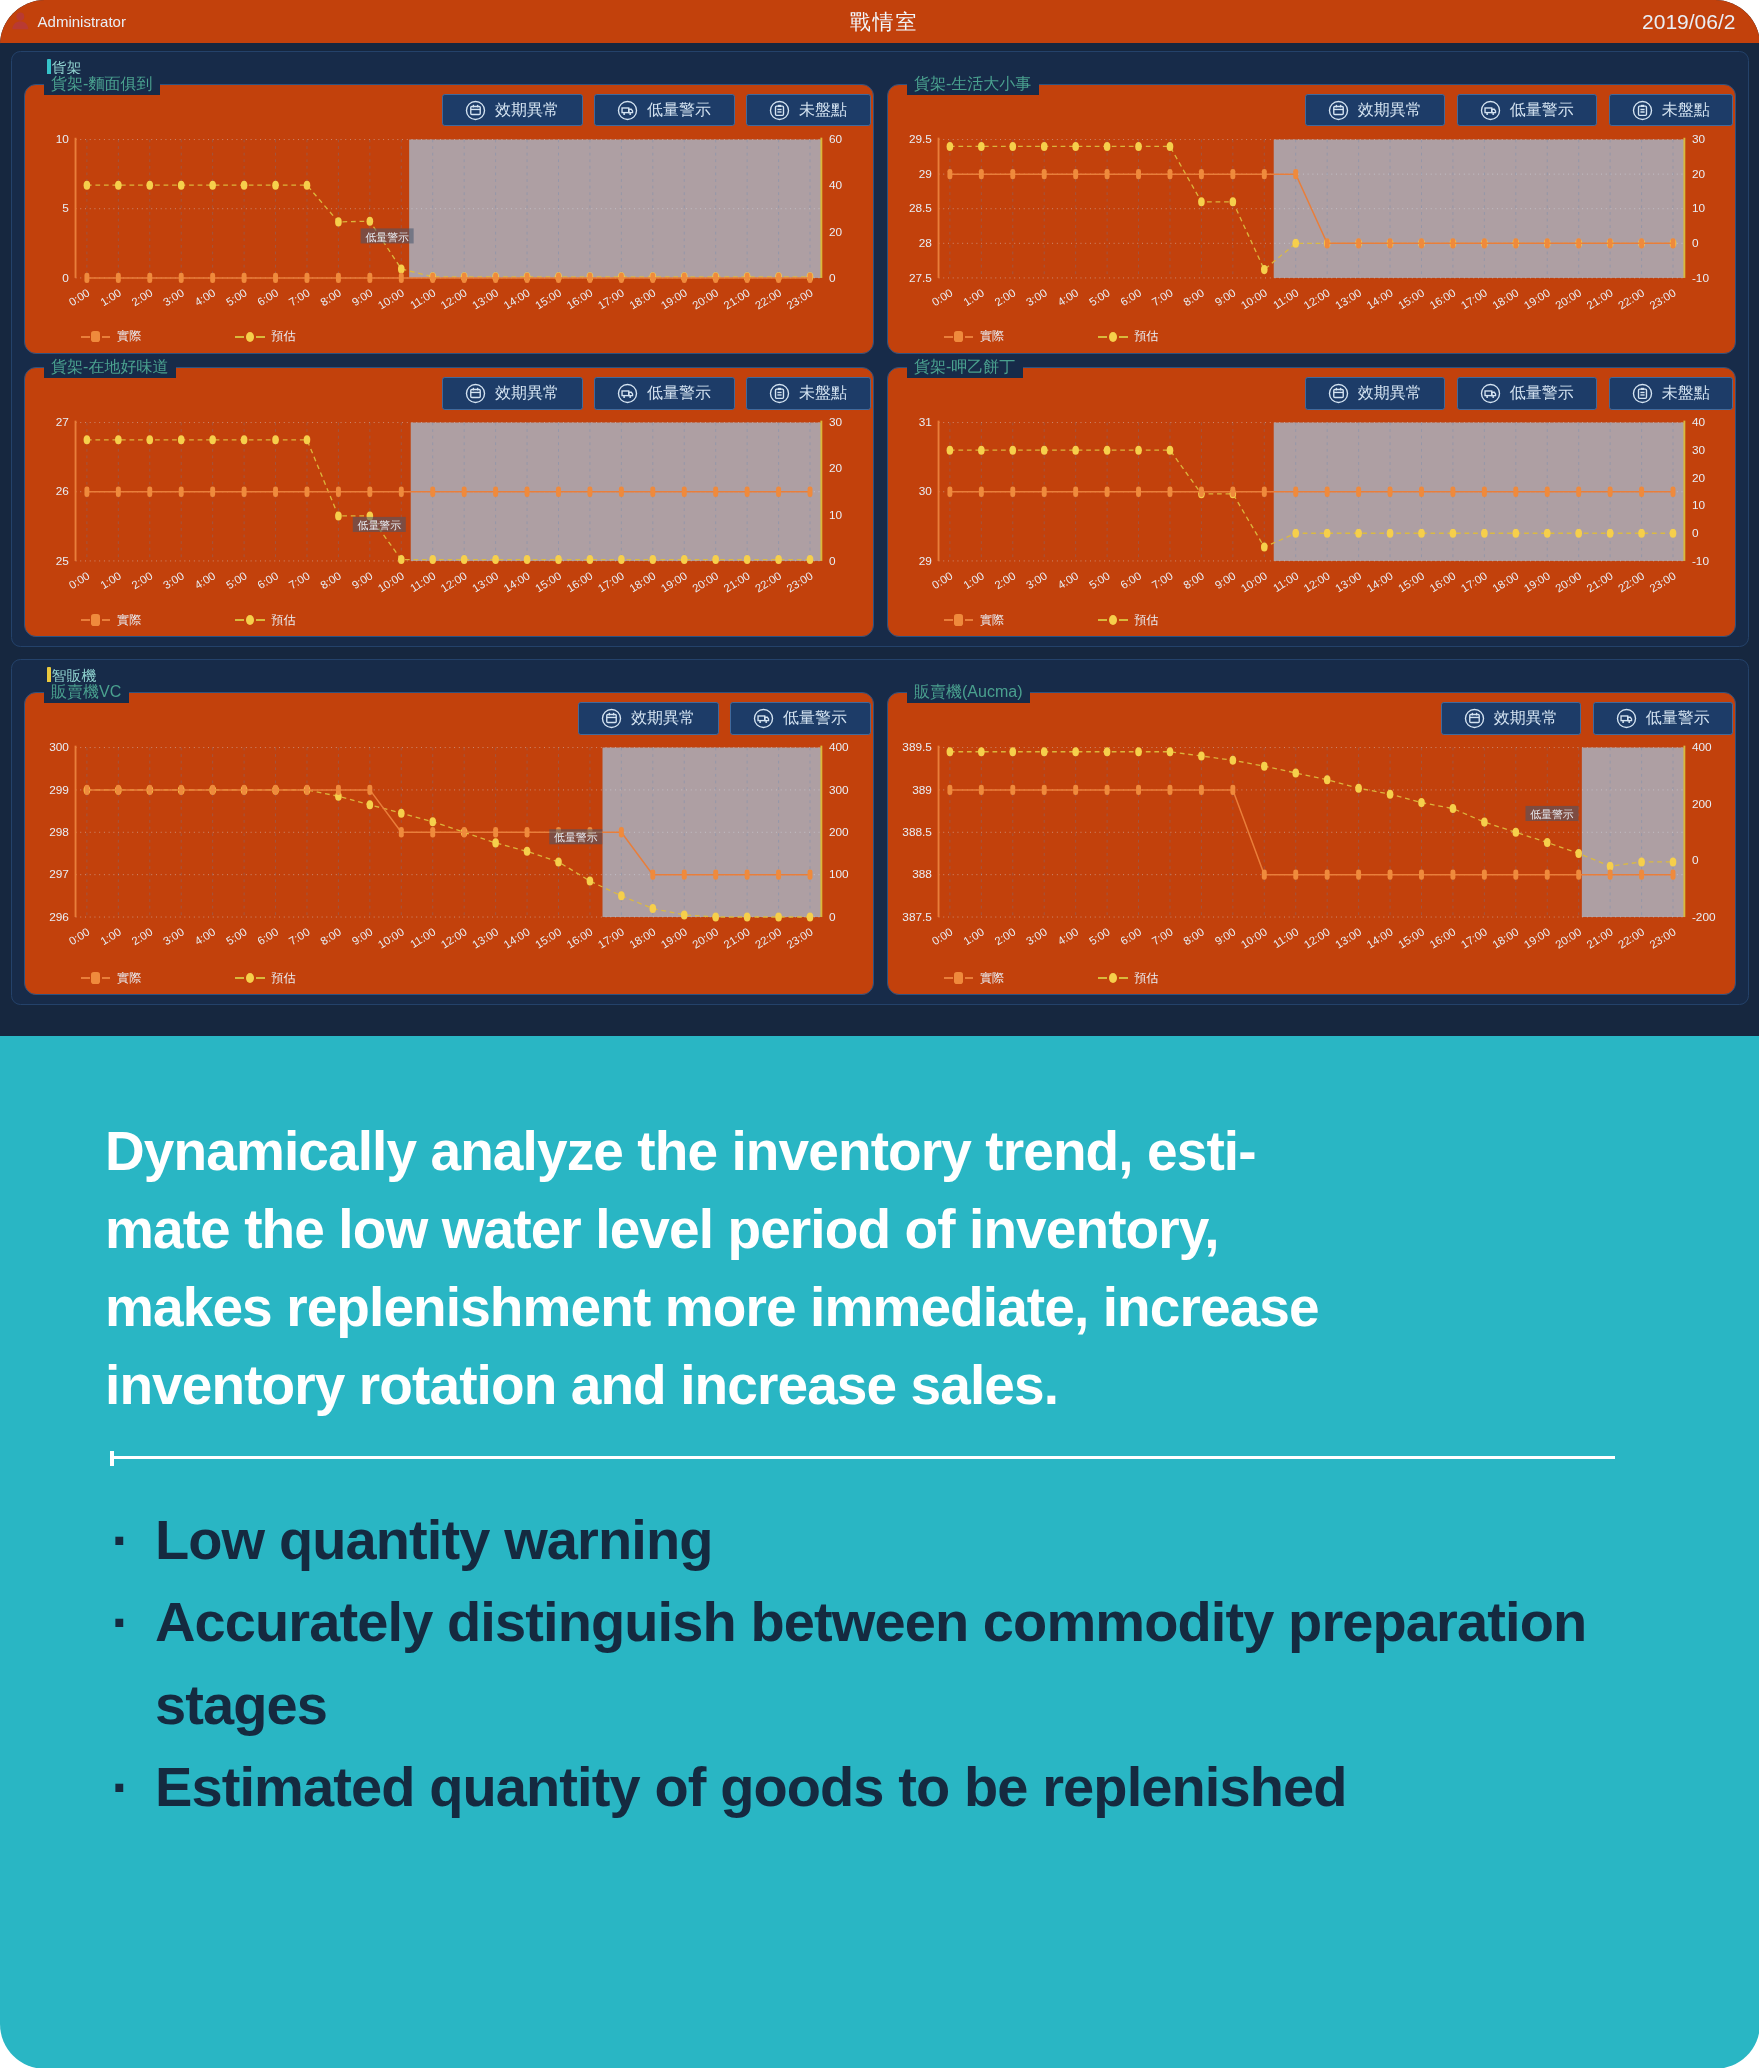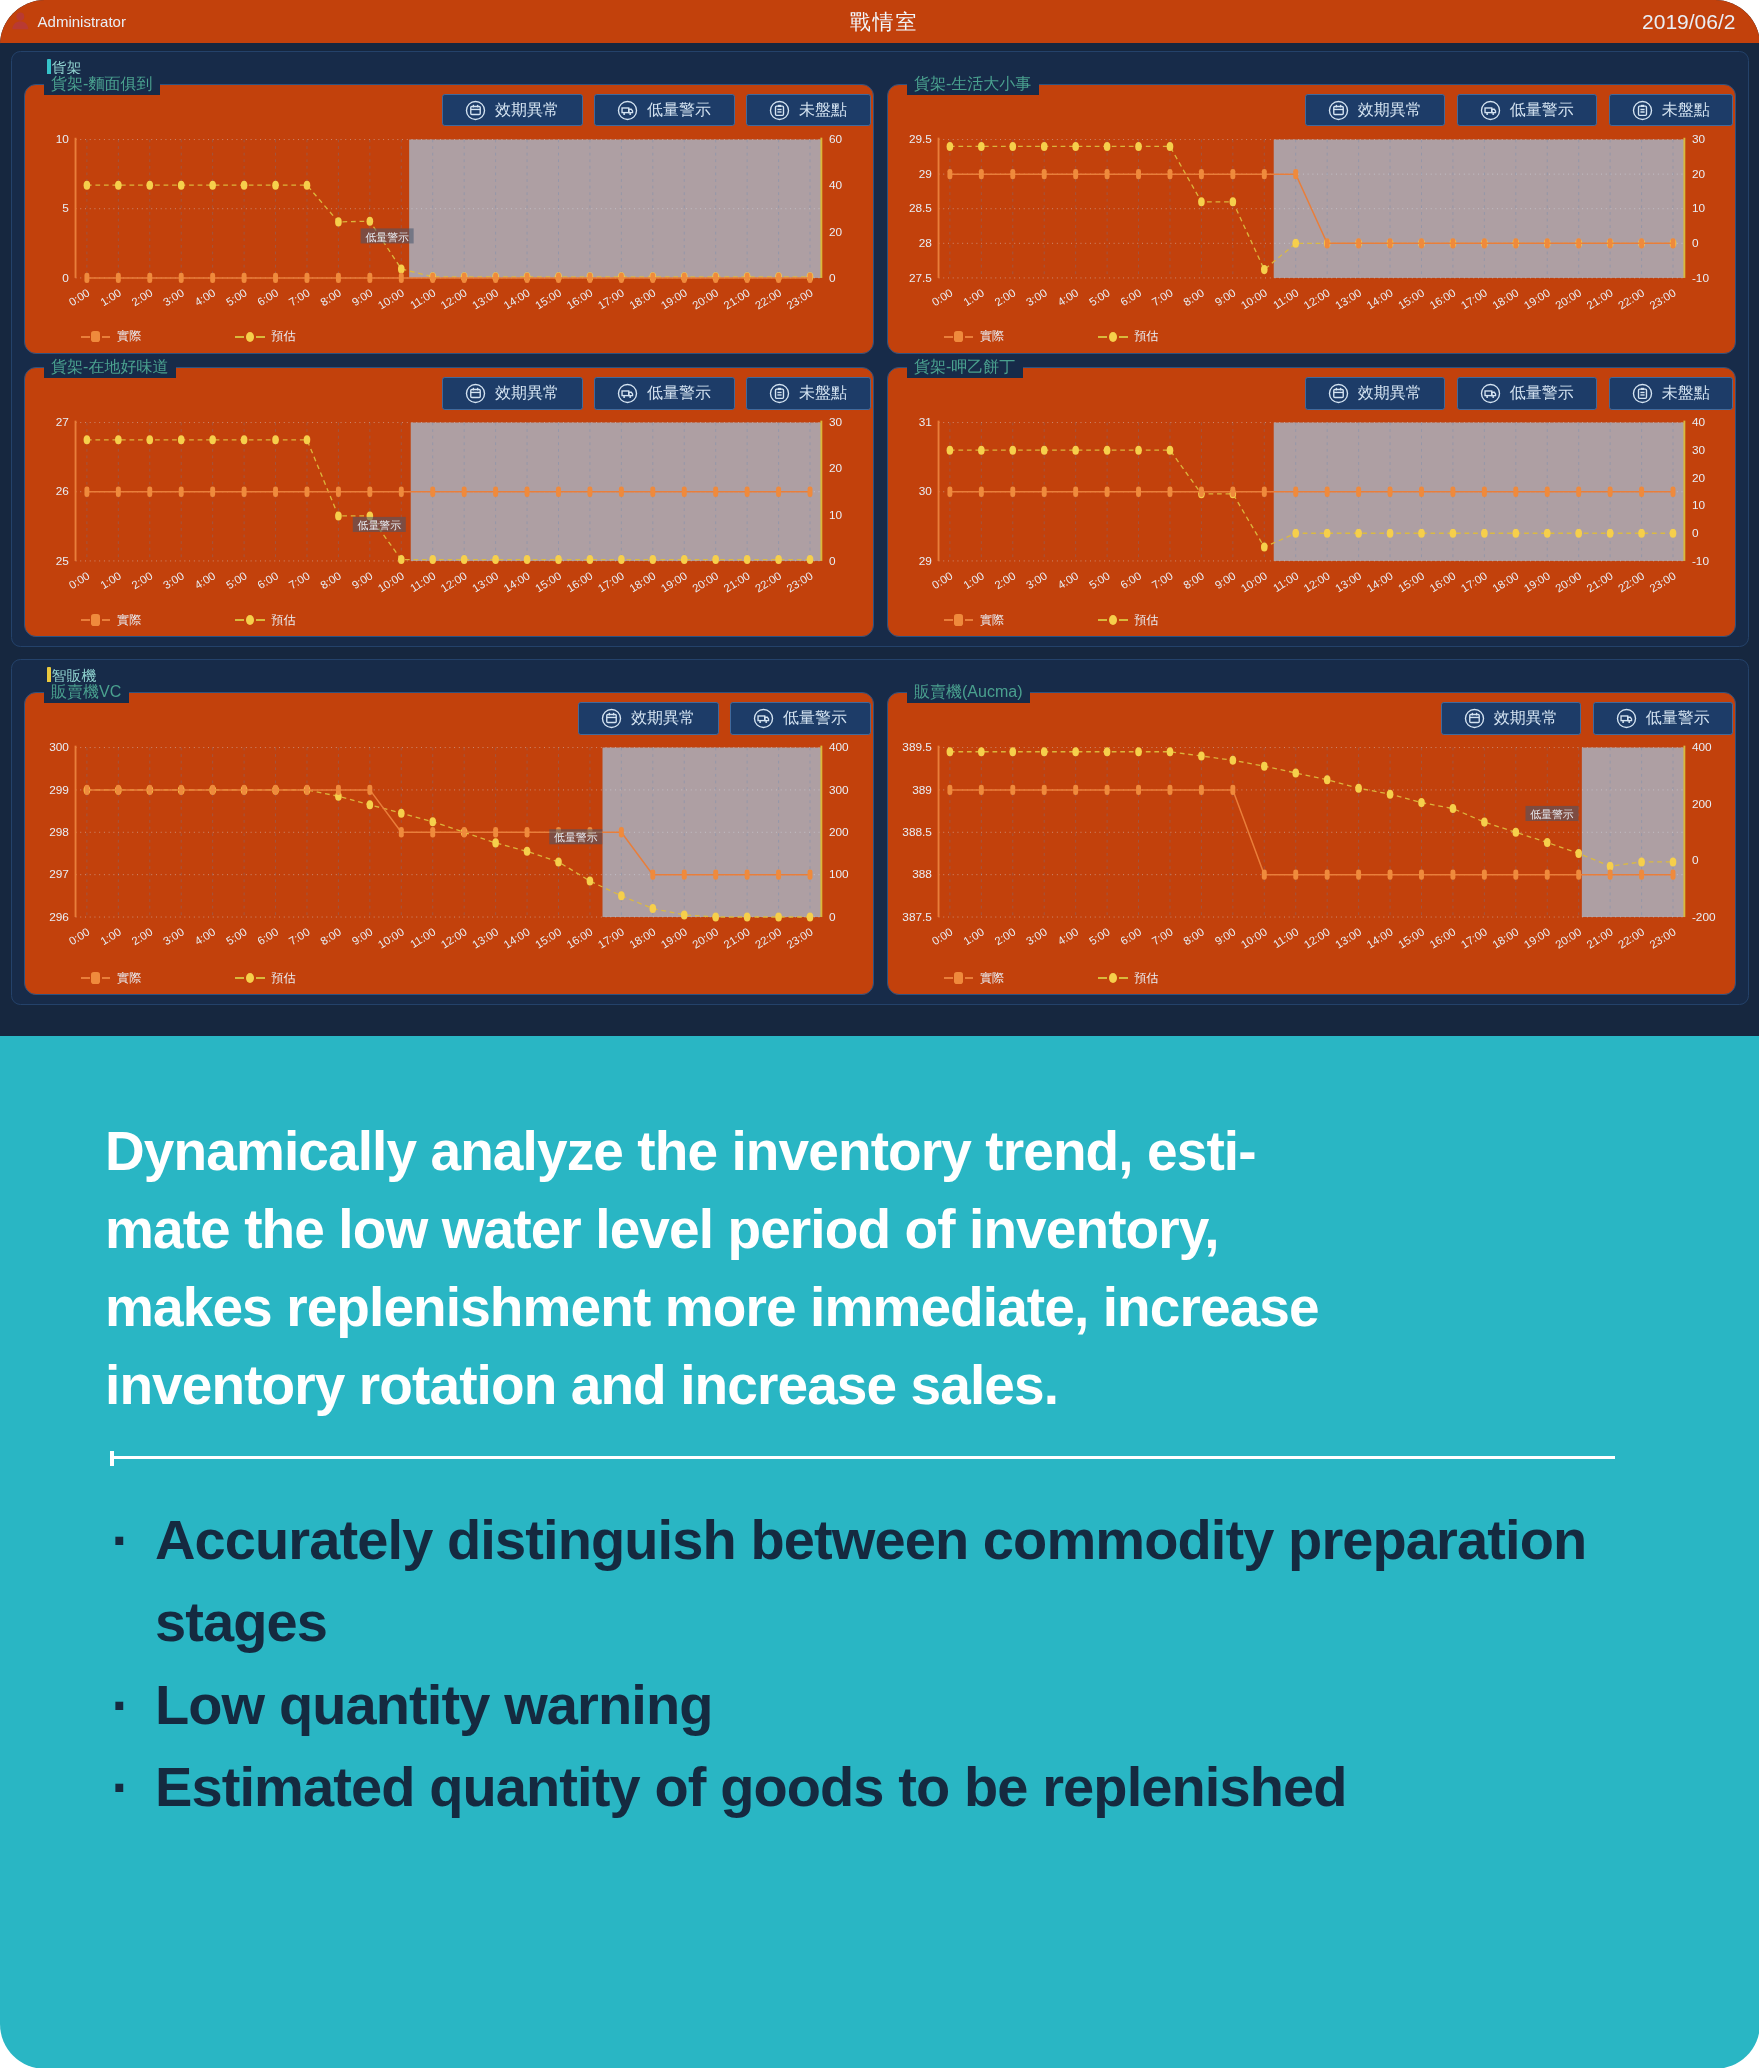--- a/index.html
+++ b/index.html
@@ -1065,19 +1065,19 @@
 </div>
   </div>
 
   <div class="promo">
     <p>Dynamically analyze the inventory trend, esti-
 mate the low water level period of inventory,
 makes replenishment more immediate, increase
 inventory rotation and increase sales.</p>
     <div class="divider"></div>
     <ul id="bullets">
+        <li>Low quantity warning</li>
         <li>Accurately distinguish between commodity preparation stages</li>
-        <li>Low quantity warning</li>
         <li>Estimated quantity of goods to be replenished</li>
       </ul>
   </div>
 </div>
 
 
 </body></html>

